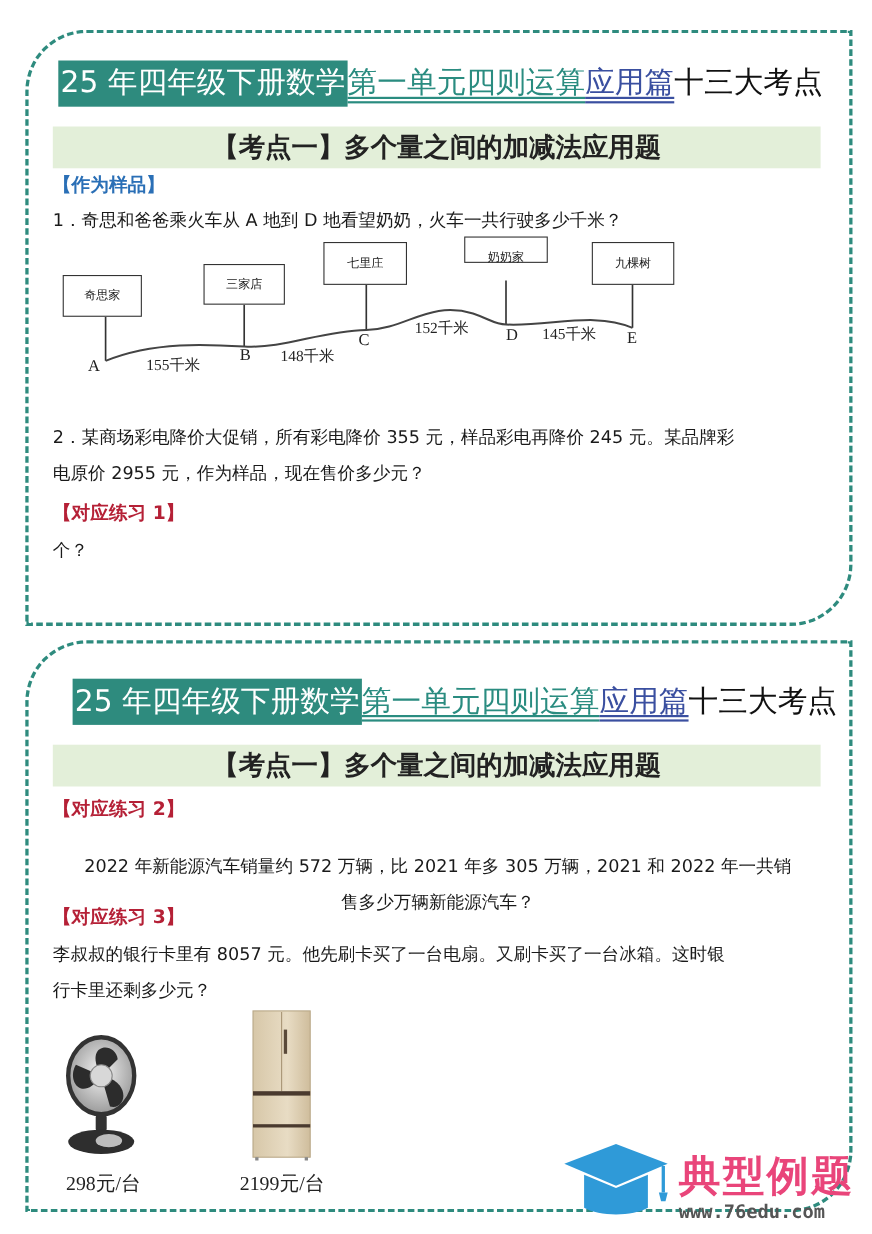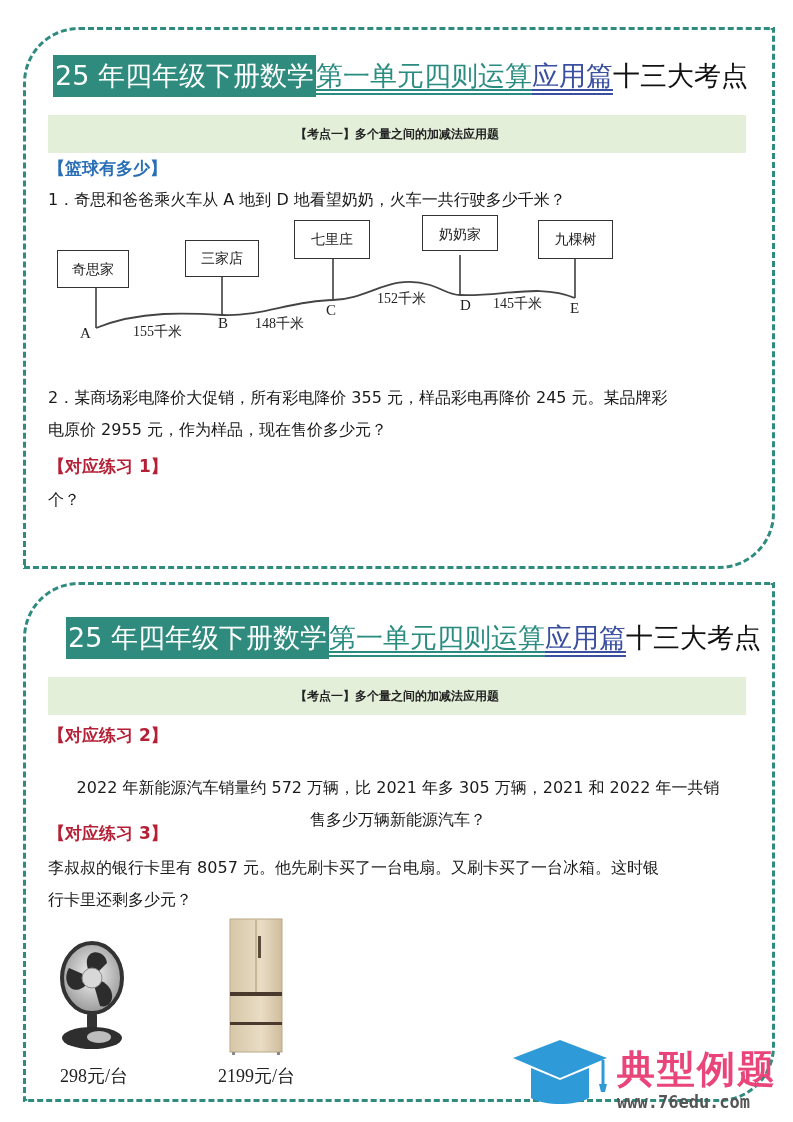--- a/index.html
+++ b/index.html
@@ -40,21 +40,21 @@
       color: #3a4fa0;
       text-decoration: underline double #3a4fa0;
       text-underline-offset: 4px;
     }
     .title .t-black { color: #111111; }
 
     .banner {
       position: absolute;
       left: 48px; width: 698px; height: 38px;
       background: #e3efd9;
-      font-size: 12px;
+      font-size: 24px;
       font-weight: bold;
       color: #222;
       text-align: center;
       line-height: 38px;
     }
 
     .label-blue {
       position: absolute;
       font-size: 17px;
       font-weight: bold;
@@ -75,21 +75,21 @@
     }
 
     
     .diagram { position: absolute; left: 50px; top: 215px; width: 580px; height: 130px; }
     .diagram svg { position: absolute; left: 0; top: 0; }
     .place-box {
       position: absolute;
       border: 1.5px solid #333;
       background: #fff;
       font-family: "DejaVu Serif", "Liberation Serif", serif;
-      font-size: 14px;
+      font-size: 11px;
       color: #222;
       text-align: center;
     }
     .pt-label {
       position: absolute;
       font-family: "Liberation Serif", "DejaVu Serif", serif;
       font-size: 15px;
       color: #222;
     }
     .dist-label {
@@ -136,40 +136,40 @@
 
 <div class="title" style="left:53px; top:55px;">
   <span class="t-box">25 年四年级下册数学</span>
     <span class="t-teal">第一单元四则运算</span>
     <span class="t-blue">应用篇</span>
     <span class="t-black">十三大考点</span>
 </div>
 
 <div class="banner" style="top:115px;">【考点一】多个量之间的加减法应用题</div>
 
-<div class="label-blue" style="left:48px; top:157px;">【篮球有多少】</div>
+<div class="label-blue" style="left:48px; top:157px;">【作为样品】</div>
 
 <div class="para" style="top:184px;">1．奇思和爸爸乘火车从 A 地到 D 地看望奶奶，火车一共行驶多少千米？</div>
 
 <div class="diagram">
   <svg width="580" height="130" viewBox="0 0 580 130">
 
     <line x1="46" y1="73" x2="46" y2="113" stroke="#333" stroke-width="1.5"></line>
     <line x1="172" y1="62" x2="172" y2="100" stroke="#333" stroke-width="1.5"></line>
     <line x1="283" y1="44" x2="283" y2="85" stroke="#333" stroke-width="1.5"></line>
     <line x1="410" y1="40" x2="410" y2="80" stroke="#333" stroke-width="1.5"></line>
     <line x1="525" y1="44" x2="525" y2="83" stroke="#333" stroke-width="1.5"></line>
 
     <path d="M46 113 C 90 95, 140 98, 172 100 C 210 102, 240 86, 283 85 C 320 84, 340 58, 380 70 C 395 75, 400 80, 410 80 C 450 82, 490 68, 525 83" fill="none" stroke="#444" stroke-width="1.8"></path>
   </svg>
 
   <div class="place-box" style="left:7px; top:35px; width:72px; height:38px; line-height:36px;">奇思家</div>
   <div class="place-box" style="left:135px; top:25px; width:74px; height:37px; line-height:35px;">三家店</div>
   <div class="place-box" style="left:244px; top:5px; width:76px; height:39px; line-height:37px;">七里庄</div>
-  <div class="place-box" style="left:372px; top:0px; width:76px; height:36px; line-height:36px;">奶奶家</div>
+  <div class="place-box" style="left:372px; top:0px; width:76px; height:24px; line-height:36px;">奶奶家</div>
   <div class="place-box" style="left:488px; top:5px; width:75px; height:39px; line-height:37px;">九棵树</div>
 
   <div class="pt-label" style="left:30px; top:110px;">A</div>
   <div class="pt-label" style="left:168px; top:100px;">B</div>
   <div class="pt-label" style="left:276px; top:87px;">C</div>
   <div class="pt-label" style="left:410px; top:82px;">D</div>
   <div class="pt-label" style="left:520px; top:85px;">E</div>
 
   <div class="dist-label" style="left:83px; top:108px;">155千米</div>
   <div class="dist-label" style="left:205px; top:100px;">148千米</div>

